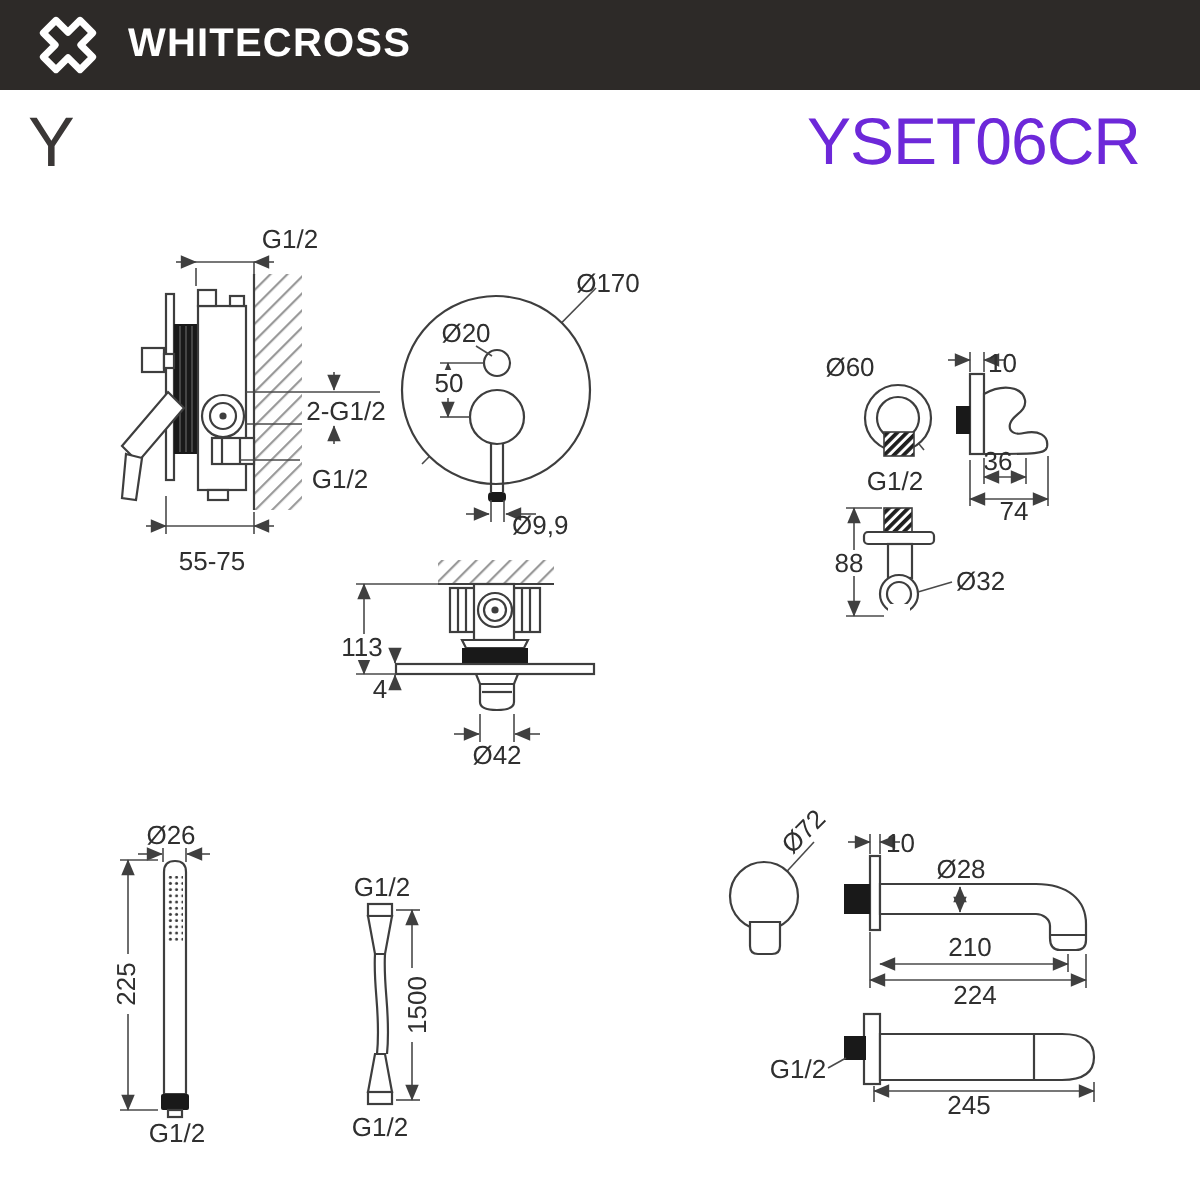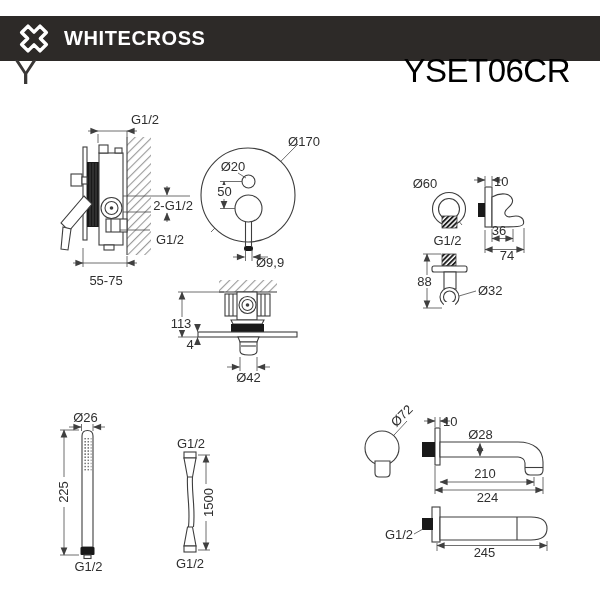--- a/index.html
+++ b/index.html
@@ -1,21 +1,21 @@
 <!DOCTYPE html>
 <html><head>
 <meta charset="utf-8">
 <style>
   html,body{margin:0;padding:0}
   body{width:600px;height:600px;background:#fff;position:relative;font-family:"Liberation Sans",sans-serif;overflow:hidden}
-  .hdr{position:absolute;top:16px;left:0;width:600px;height:45px;background:#2d2a28;display:flex;align-items:center;z-index:2}
+  .hdr{position:absolute;top:0;left:0;width:600px;height:45px;background:#2d2a28;display:flex;align-items:center;z-index:2}
   .hdr .logo{margin-left:10px}
   .brand{color:#ffffff;font-size:20px;font-weight:bold;letter-spacing:.6px;margin-left:8px}
   .series{position:absolute;left:14px;top:52px;font-size:35px;color:#3a3736;z-index:2}
-  .model{position:absolute;right:30px;top:52px;font-size:33px;color:#000000;letter-spacing:-.5px;z-index:2}
+  .model{position:absolute;right:30px;top:52px;font-size:33px;color:#6d28d9;letter-spacing:-.5px;z-index:2}
   svg.diagram{position:absolute;left:0;top:0;width:600px;height:600px;z-index:1}
   .ln{fill:none;stroke:#3e3e3e;stroke-width:1.1}
   .lnw{fill:#ffffff;stroke:#3e3e3e;stroke-width:1.1}
   .dim{fill:none;stroke:#4a4a4a;stroke-width:.8}
   .dk{fill:#191919;stroke:none}
   .lbl{font-family:"Liberation Sans",sans-serif;font-size:13px;fill:#2f2f2f}
   .bg{fill:#ffffff}
 </style>
 </head>
 <body>

